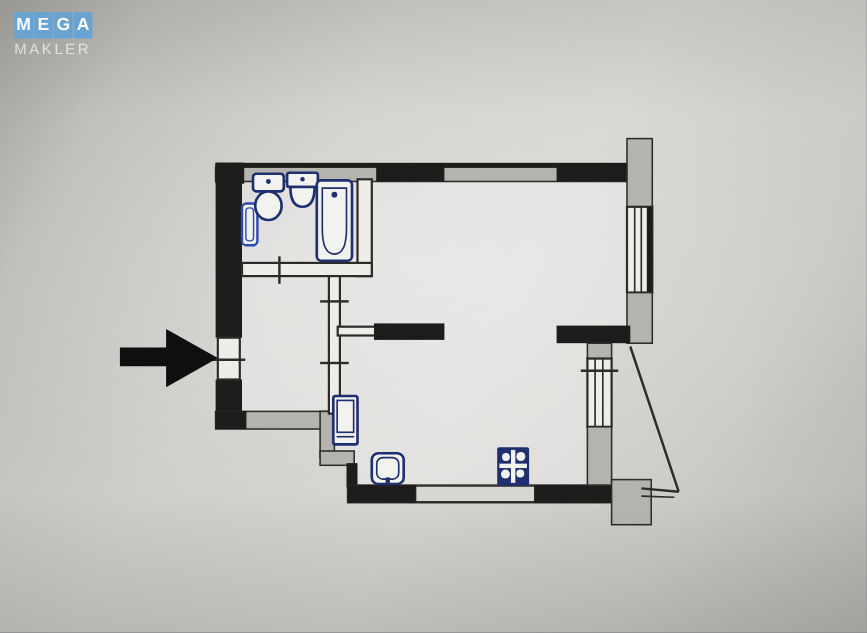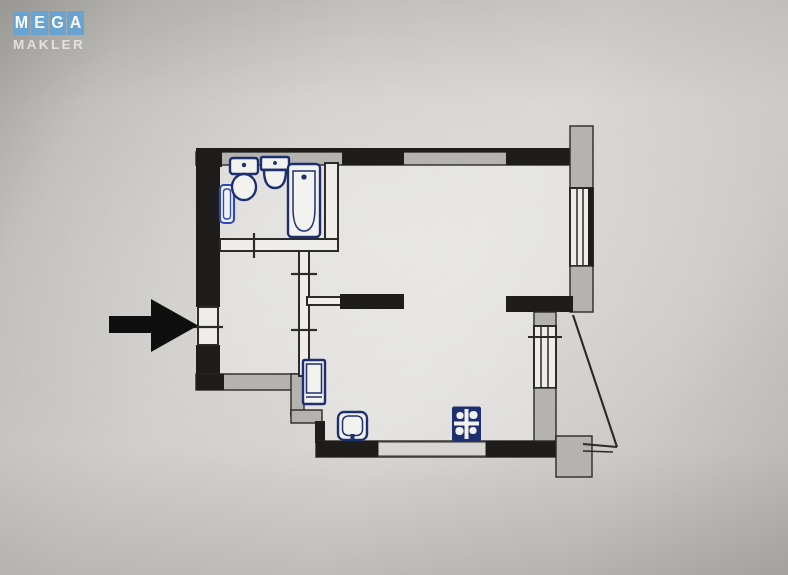--- a/index.html
+++ b/index.html
@@ -12,21 +12,21 @@
       linear-gradient(118deg, #a3a19e 0%, #c0beba 13%, #d1cfcc 34%, #d8d6d3 56%, #cdcbc8 79%, #b7b5b2 100%);
   }
   .watermark{position:absolute;left:13px;top:11px;z-index:3;}
   .brand-row{display:flex;gap:1px;}
   .sq{
     width:17px;height:24px;background:var(--logo-blue,#69a3d1);
     color:var(--logo-text,#f8f8f6);font-weight:bold;font-size:16px;line-height:24px;
     text-align:center;font-family:"Liberation Sans",sans-serif;
   }
   .brand-sub{
-    margin-top:2px;color:var(--logo-sub,#e7e6e3);font-weight:bold;font-size:13.5px;
+    margin-top:2px;color:var(--logo-sub,#e7e6e3);font-weight:normal;font-size:13.5px;
     letter-spacing:2.4px;opacity:.92;font-family:"Liberation Sans",sans-serif;
   }
   svg.plan{position:absolute;inset:0;z-index:2;}
   
   .w-dark{fill:var(--wall-dark,#1b1a18);}
   .w-gray{fill:var(--wall-gray,#b5b3af);stroke:var(--line,#2a2927);stroke-width:1.4;}
   .w-light{fill:var(--wall-light,#d9d7d3);stroke:var(--line,#2a2927);stroke-width:1;}
   .dbl{fill:#efeeea;stroke:var(--line,#2a2927);stroke-width:2;}
   .thin{stroke:var(--line,#2a2927);stroke-width:1.5;fill:none;}
   .tick{stroke:var(--line,#2a2927);stroke-width:2.2;fill:none;}

